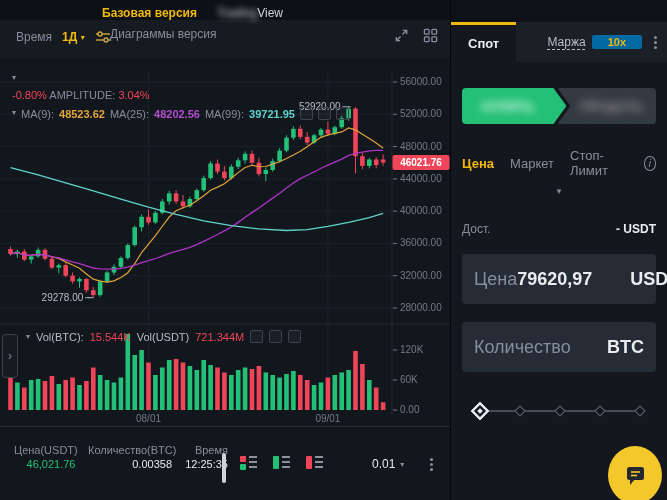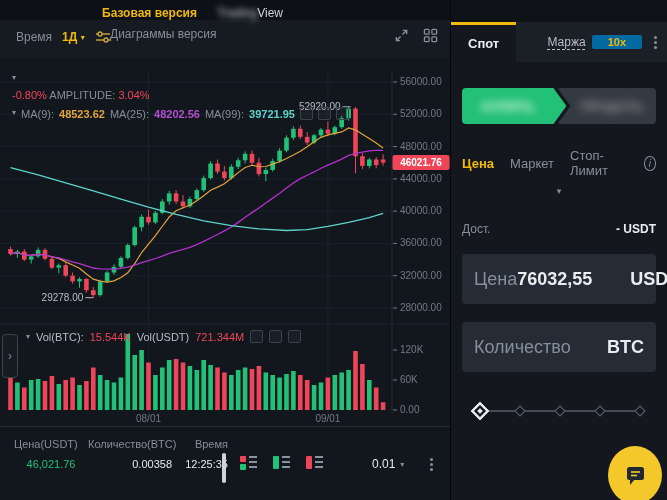--- a/index.html
+++ b/index.html
@@ -35,21 +35,21 @@
   .ma7 { color:#e0a43a; font-weight:bold; } .ma25 { color:#b44fd0; font-weight:bold; } .ma99 { color:#5fd3cb; font-weight:bold; }
   .ghost { width:13px; height:13px; border:1px solid #3c434d; border-radius:2px; background:rgba(132,142,156,.07); cursor:pointer; }
 
   .vol-row { position:absolute; left:26px; top:272px; display:flex; align-items:center; gap:6px; font-size:11px; z-index:3; }
   .vol-caret { font-size:8px; color:#848e9c; }
   .expander { position:absolute; left:2px; top:276px; width:16px; height:44px; border:1px solid #3c434d; border-radius:4px; color:#848e9c; font-size:12px; display:flex; align-items:center; justify-content:center; cursor:pointer; z-index:3; background:#161b22; }
 
   
   .trades-bar { position:relative; width:450px; height:74px; background:#12171e; border-top:1px solid #262c34; font-size:11px; }
   .t-headers, .t-values { position:absolute; left:14px; display:flex; }
-  .t-headers { top:11px; color:#848e9c; }
+  .t-headers { top:17px; color:#848e9c; }
   .t-values { top:31px; color:#e6e9ee; }
   .col1 { width:74px; text-align:left; } .col2 { width:84px; text-align:right; } .col3 { width:56px; text-align:right; }
   .t-price { color:#23c077;text-align:center; }
   .scroll-thumb { position:absolute; left:222px; top:26px; width:4px; height:30px; background:#cfd4db; border-radius:2px; cursor:pointer; }
   .ob-icons { position:absolute; left:240px; top:29px; display:flex; gap:16px; }
   .ob-icon { position:relative; width:17px; height:14px; cursor:pointer; }
   .ob-icon .sq { position:absolute; left:0; width:6px; height:6px; border-radius:1px; }
   .ob-icon .sq.full { height:13px; top:0; }
   .ob-icon .lines { position:absolute; right:0; top:0; width:8px; height:14px;
       background:repeating-linear-gradient(#8a94a0 0 2px, transparent 2px 5px); }
@@ -451,21 +451,21 @@
       </div>
       <div class="ot-caret">▾</div>
 
       <div class="avail-row">
         <span>Дост.</span>
         <span class="avail-val">- USDT</span>
       </div>
 
       <div class="field">
         <span class="f-label">Цена</span>
-        <span class="f-value">76032,55</span>
+        <span class="f-value">79620,97</span>
         <span class="f-unit">USDT</span>
       </div>
 
       <div class="field">
         <span class="f-label">Количество</span>
         <span class="f-unit">BTC</span>
       </div>
 
       <div class="slider">
         <div class="track"></div>

